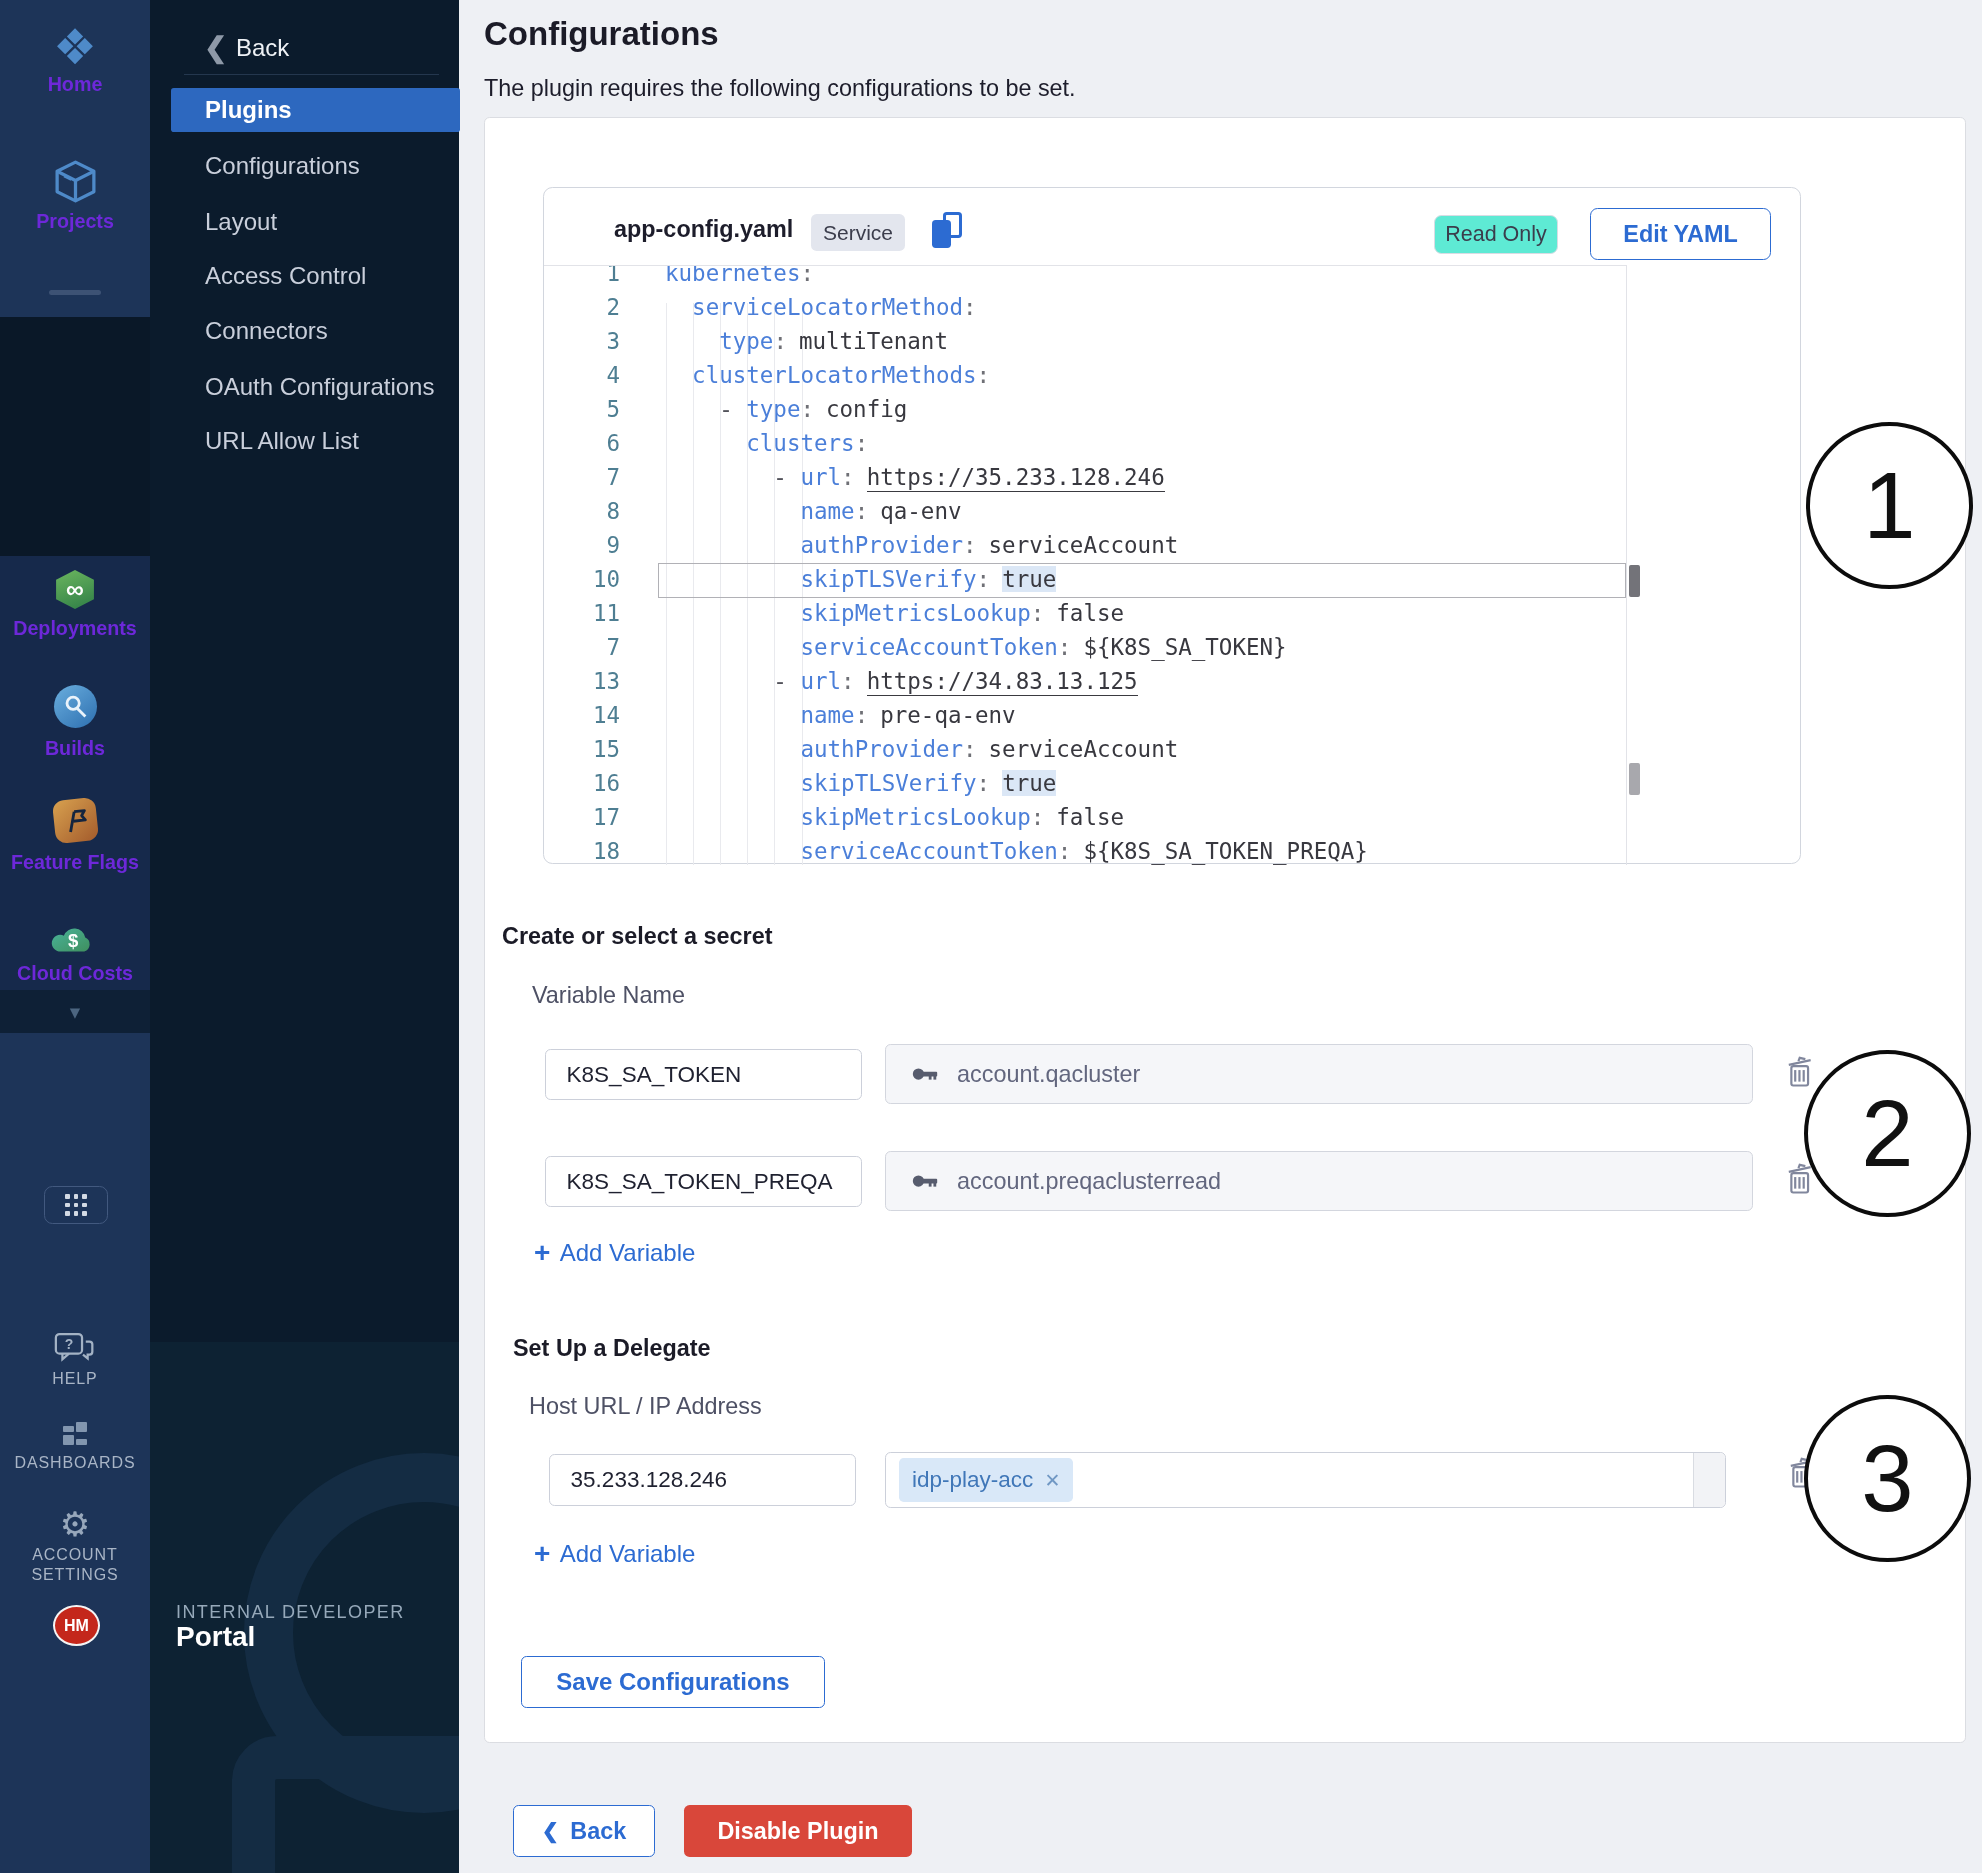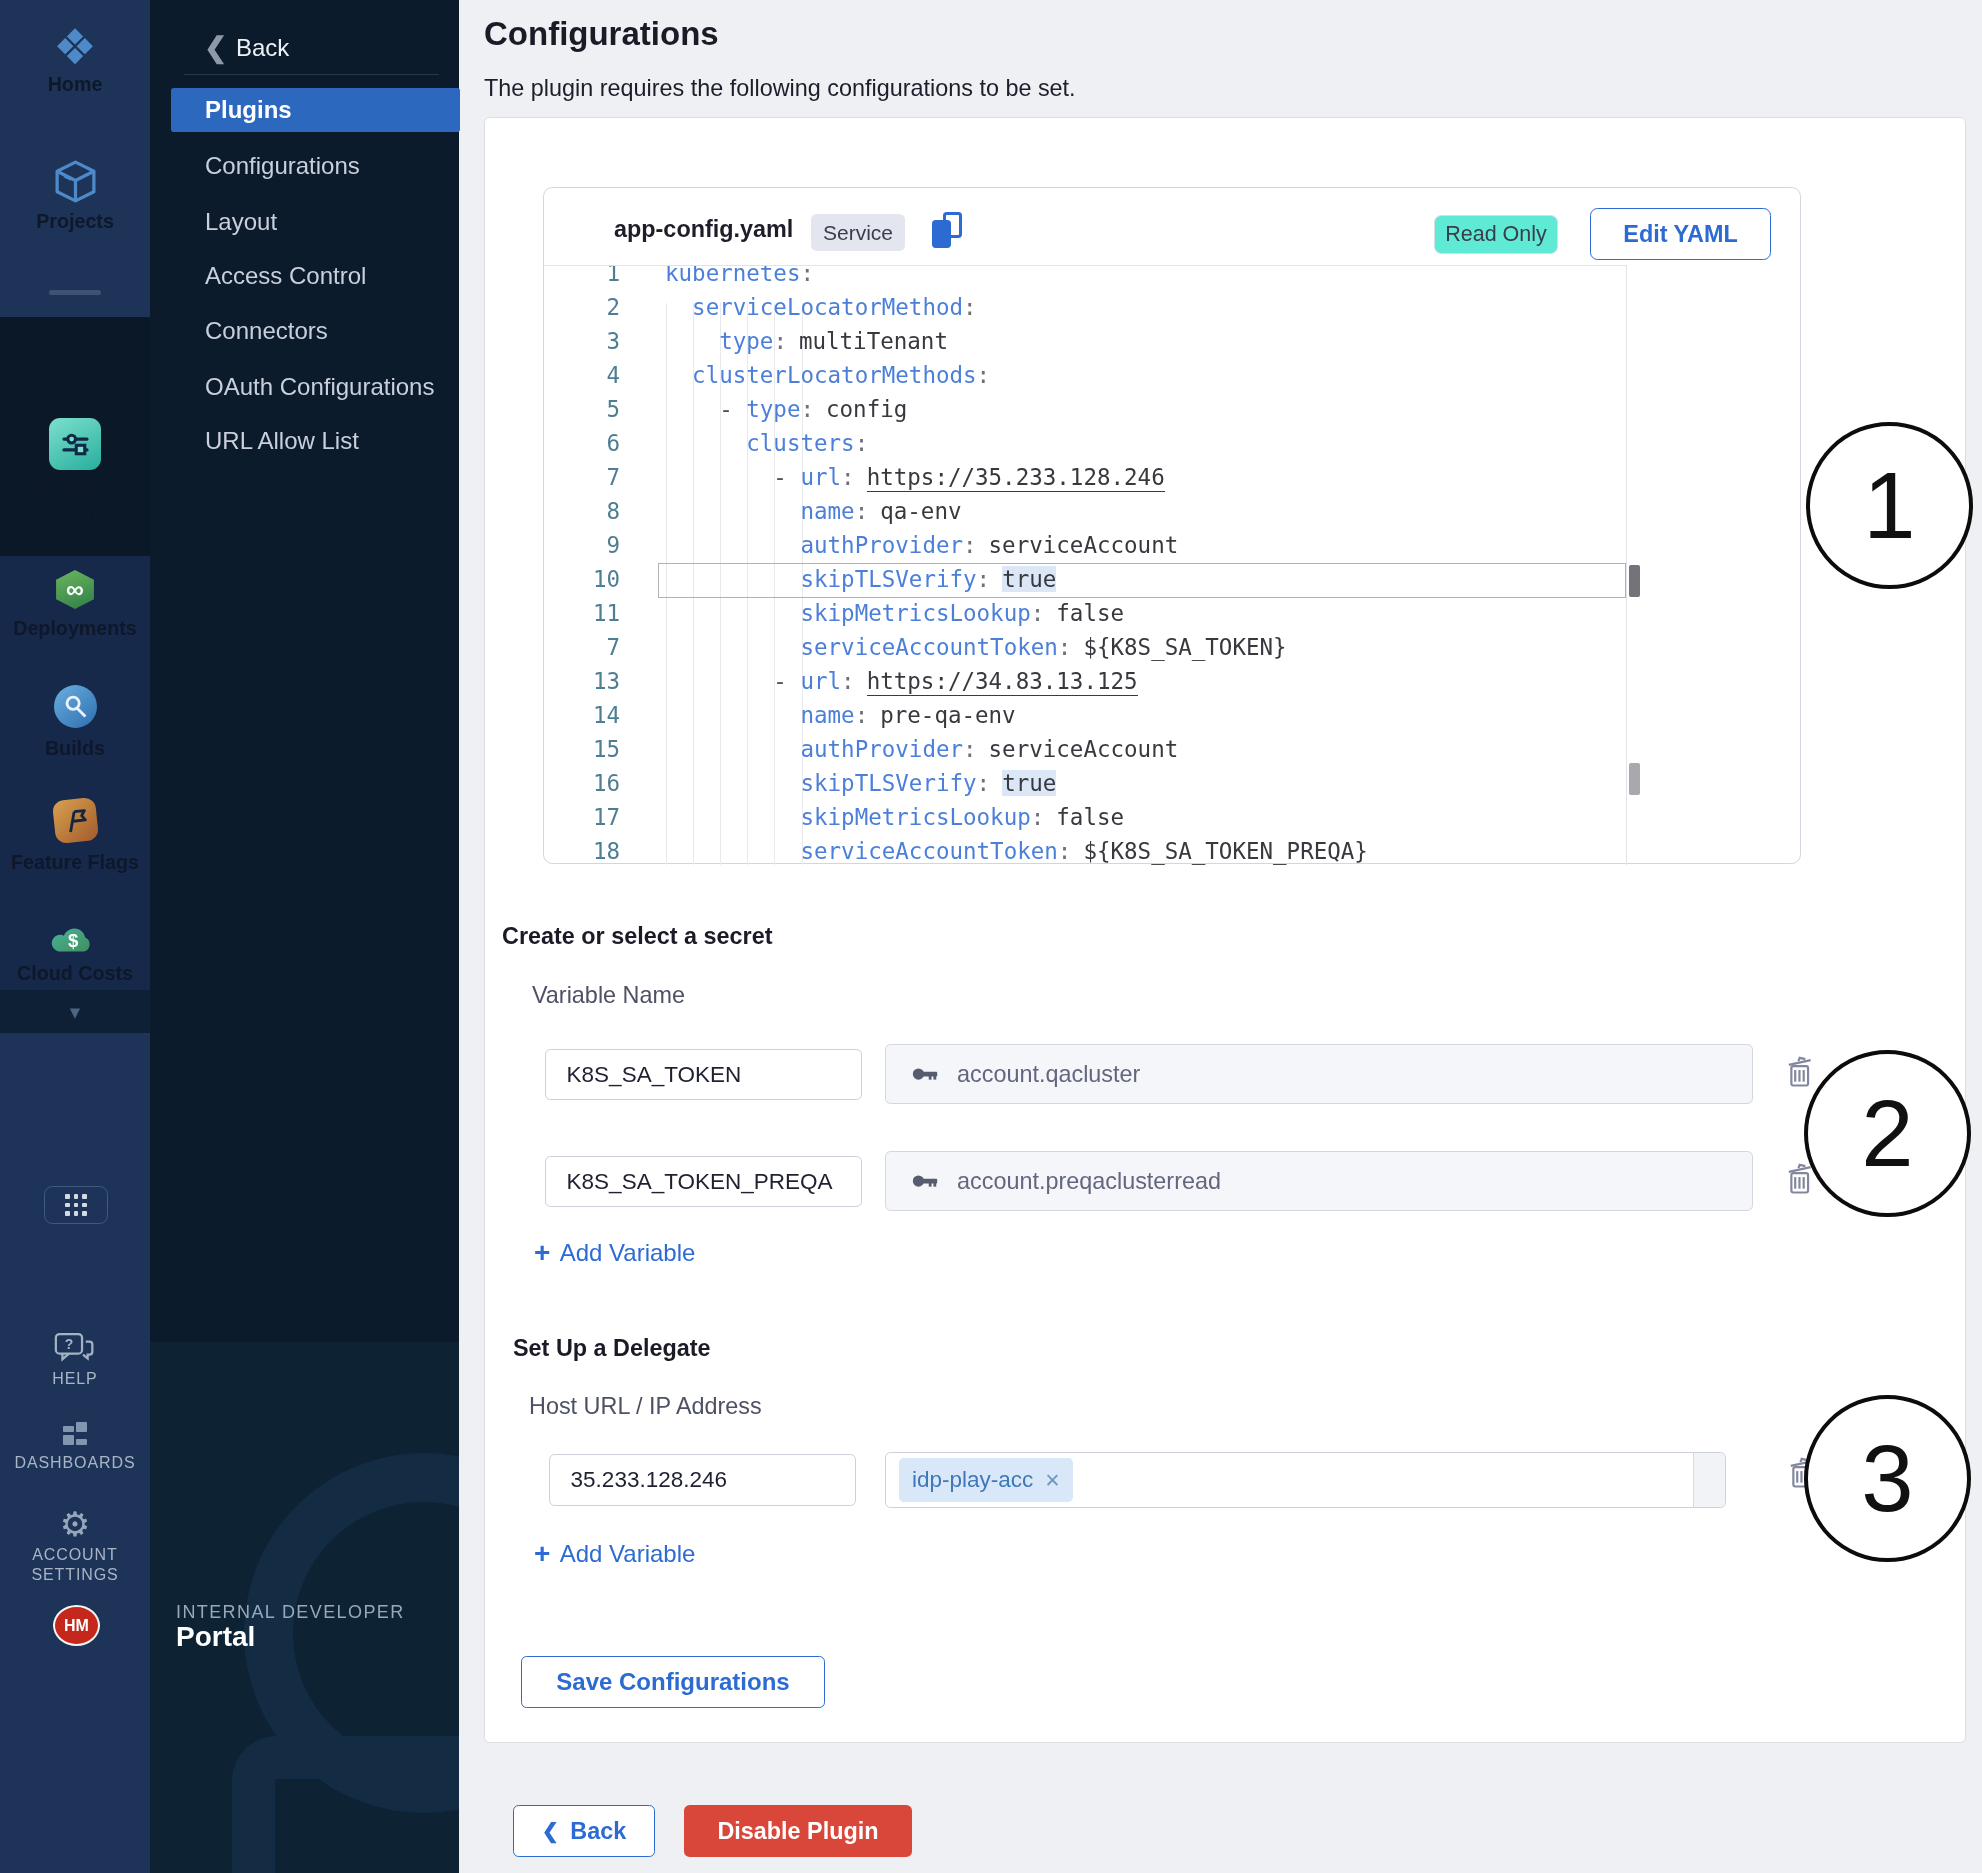--- a/index.html
+++ b/index.html
@@ -7,21 +7,21 @@
           font-family:"Liberation Sans",sans-serif;color:#1b1b27;}
   .abs{position:absolute;}
 
   
   .ls{left:0;top:0;width:150px;height:1874px;background:#1d3458;}
   .ls-dark{left:0;top:317px;width:150px;height:239px;background:#0a1828;}
   .ls-mid{left:0;top:556px;width:150px;height:435px;background:#16294b;}
   .ls-chev{left:0;top:990px;width:150px;height:43px;background:#0e2036;display:flex;align-items:center;justify-content:center;color:#4c6580;font-size:20.6px;}
   .ls-divider{left:49px;top:290px;width:52px;height:4.7px;background:#3d5274;border-radius:2.8px;}
   .nav-item{width:150px;text-align:center;cursor:pointer;}
-  .nav-label{color:#0f172a;font-weight:bold;font-size:19.7px;line-height:24px;padding:0 9.4px;}
+  .nav-label{color:#6d28d9;font-weight:bold;font-size:19.7px;line-height:24px;padding:0 9.4px;}
   .nav-label-sm{color:#a9b5c6;font-size:16px;letter-spacing:0.9px;line-height:20.6px;padding:0 7.5px;}
   .logo-glyph{font-size:49px;color:#4e8ac9;line-height:49px;}
   .tile-dp{width:52px;height:52px;margin:0 auto;border-radius:11.2px;background:linear-gradient(150deg,#7de0cd,#27ae9d);display:flex;align-items:center;justify-content:center;}
   .hexagon{width:43px;height:39px;margin:0 auto;background:linear-gradient(160deg,#6cb75f,#2e7d46);
            clip-path:polygon(50% 0,94% 25%,94% 75%,50% 100%,6% 75%,6% 25%);display:flex;align-items:center;justify-content:center;color:#fff;font-size:25px;font-weight:bold;}
   .ball{width:43px;height:43px;margin:0 auto;border-radius:50%;background:linear-gradient(140deg,#6aaede,#2d6fb0);display:flex;align-items:center;justify-content:center;}
   .fftile{width:43px;height:43px;margin:0 auto;border-radius:11.2px;transform:rotate(-6deg);background:linear-gradient(140deg,#d8a14f,#a35b2c);display:flex;align-items:center;justify-content:center;}
   .gridbox{left:44px;top:1186px;width:62px;height:36px;border:0.9px solid #42597f;border-radius:8.4px;display:flex;align-items:center;justify-content:center;}
   .dots{display:grid;grid-template-columns:repeat(3,4.7px);grid-gap:3.7px;}
   .dots i{width:4.7px;height:4.7px;background:#d3dae4;border-radius:0.9px;}
@@ -114,33 +114,20 @@
       <g fill="none" stroke="#4e8ac9" stroke-width="1.6" stroke-linejoin="round">
         <path d="M12 2.5 L21 7 L21 17 L12 21.5 L3 17 L3 7 Z"></path>
         <path d="M3 7 L12 11.5 L21 7"></path>
         <path d="M12 11.5 L12 21.5"></path>
         <path d="M6.5 9.2 L10 10.9"></path>
       </g>
     </svg>
     <div class="nav-label">Projects</div>
   </div>
 
-  <div class="abs nav-item" style="left:0;top:418px;">
-    <div class="tile-dp">
-      <svg width="37" height="37" viewBox="0 0 48 48">
-        <g fill="none" stroke="#0e2a47" stroke-width="4" stroke-linecap="round">
-          <line x1="9" y1="17" x2="39" y2="17"></line>
-          <circle cx="19" cy="17" r="5" fill="#7de0cd"></circle>
-          <line x1="9" y1="31" x2="39" y2="31"></line>
-          <rect x="25" y="25" width="11" height="11" fill="#7de0cd"></rect>
-        </g>
-      </svg>
-    </div>
-    <div class="nav-label" style="margin-top:5.6px;">Developer Portal</div>
-  </div>
 
   <div class="abs nav-item" style="left:0;top:570px;">
     <div class="hexagon">
         <span>∞</span>
       </div>
     <div class="nav-label" style="margin-top:6.6px;">Deployments</div>
   </div>
 
   <div class="abs nav-item" style="left:0;top:685px;">
     <div class="ball">

